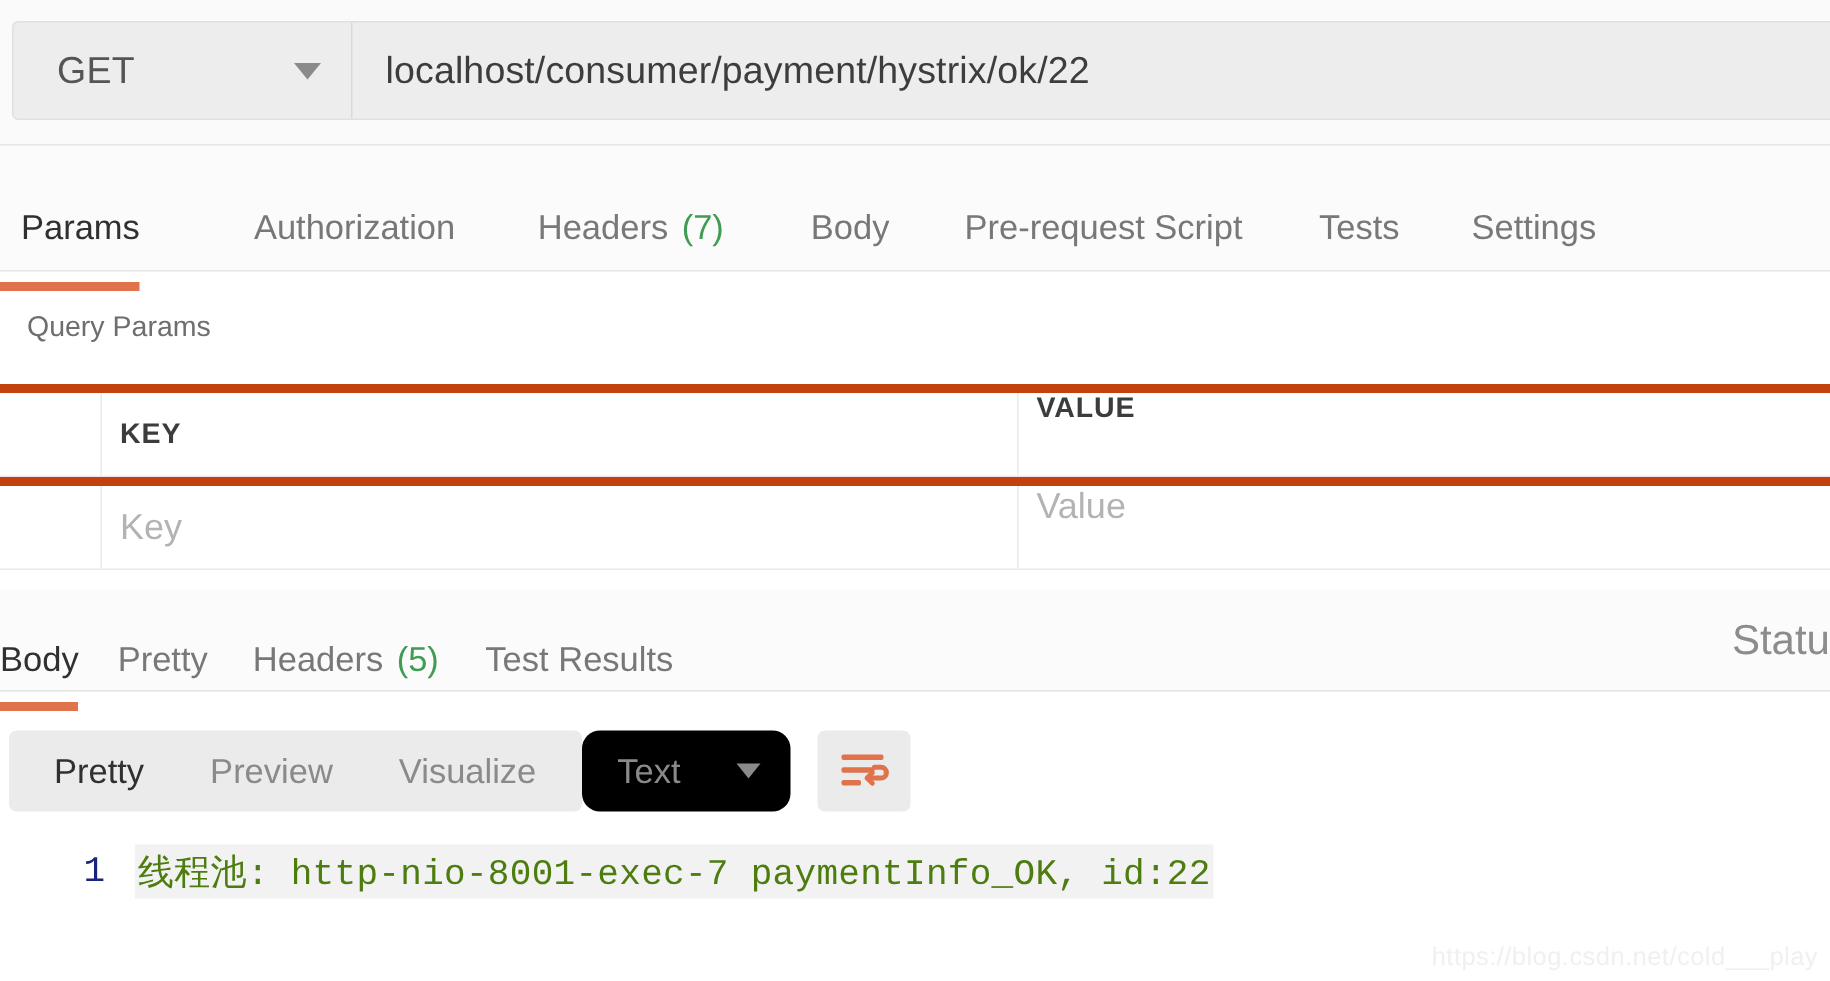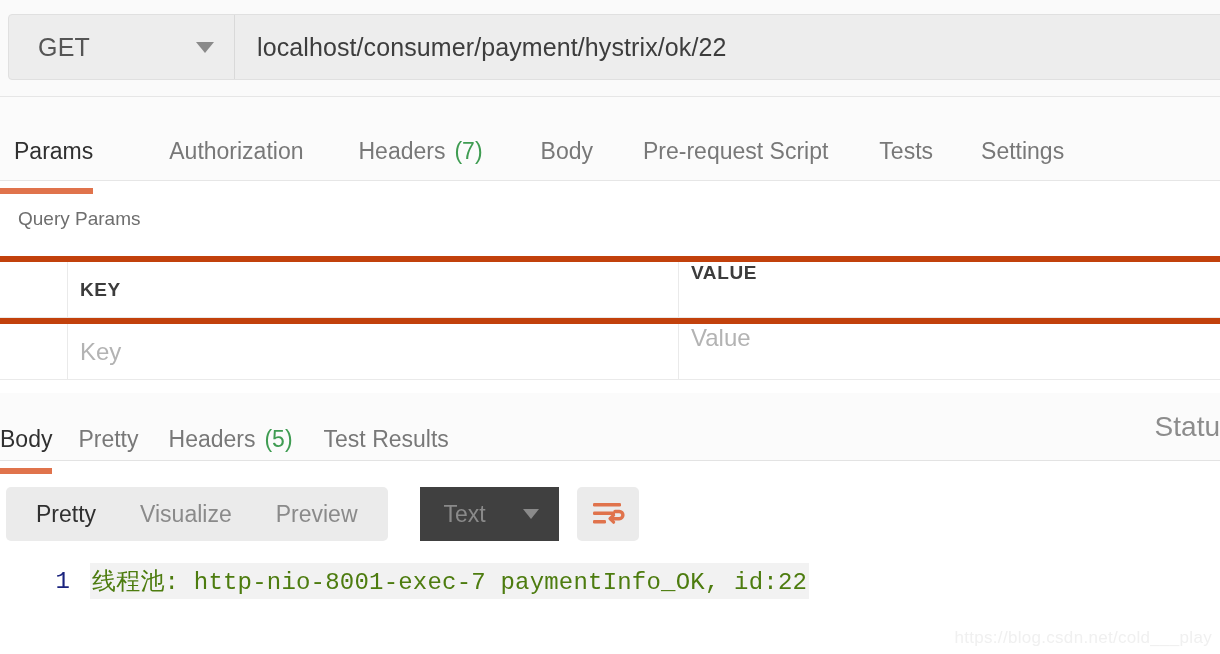--- a/index.html
+++ b/index.html
@@ -125,22 +125,22 @@
     margin-left: 6px; height: 54px;
     background: #ebebeb; border-radius: 5px;
     display: flex; align-items: center; padding: 0 8px;
   }
   .seg {
     padding: 0 22px; font-size: 23px; color: #8a8a8a; cursor: pointer;
     line-height: 54px;
   }
   .seg.active { color: #303030; }
   .fmt-select {
-    margin-left: 32px; height: 54px; min-width: 139px;
-    background: #404040; border-radius: 0;
+    margin-left: 0; height: 54px; min-width: 139px;
+    background: #000000; border-radius: 12px;
     display: flex; align-items: center; justify-content: space-between;
     padding: 0 20px 0 24px; cursor: pointer;
   }
   .fmt-label { font-size: 23px; color: #8a8a8a; }
   .caret-small {
     margin-left: 20px;
     width: 0; height: 0;
     border-left: 8px solid transparent;
     border-right: 8px solid transparent;
     border-top: 10px solid #8a8a8a;
@@ -267,22 +267,22 @@
     <div class="rgap-c"></div>
     <div class="tab">
       <span class="txt">Test Results</span>
     </div>
     <div class="status-area">Statu</div>
   </div>
 
   <div class="body-toolbar">
     <div class="seg-group">
       <span class="seg active">Pretty</span>
+      <span class="seg">Preview</span>
       <span class="seg">Visualize</span>
-      <span class="seg">Preview</span>
     </div>
     <div class="fmt-select">
       <span class="fmt-label">Text</span>
       <span class="caret-small"></span>
     </div>
     <div class="wrap-btn">
       <svg width="34" height="28" viewBox="0 0 34 28">
         <rect x="2" y="3" width="28" height="3.6" rx="1.3" fill="#e0734c"></rect>
         <rect x="2" y="11.5" width="22" height="3.6" rx="1.3" fill="#e0734c"></rect>
         <path d="M24 11.5 h4.3 a3.6 3.6 0 0 1 0 7.2 h-8.6" stroke="#e0734c" stroke-width="3.4" fill="none" stroke-linecap="round"></path>

